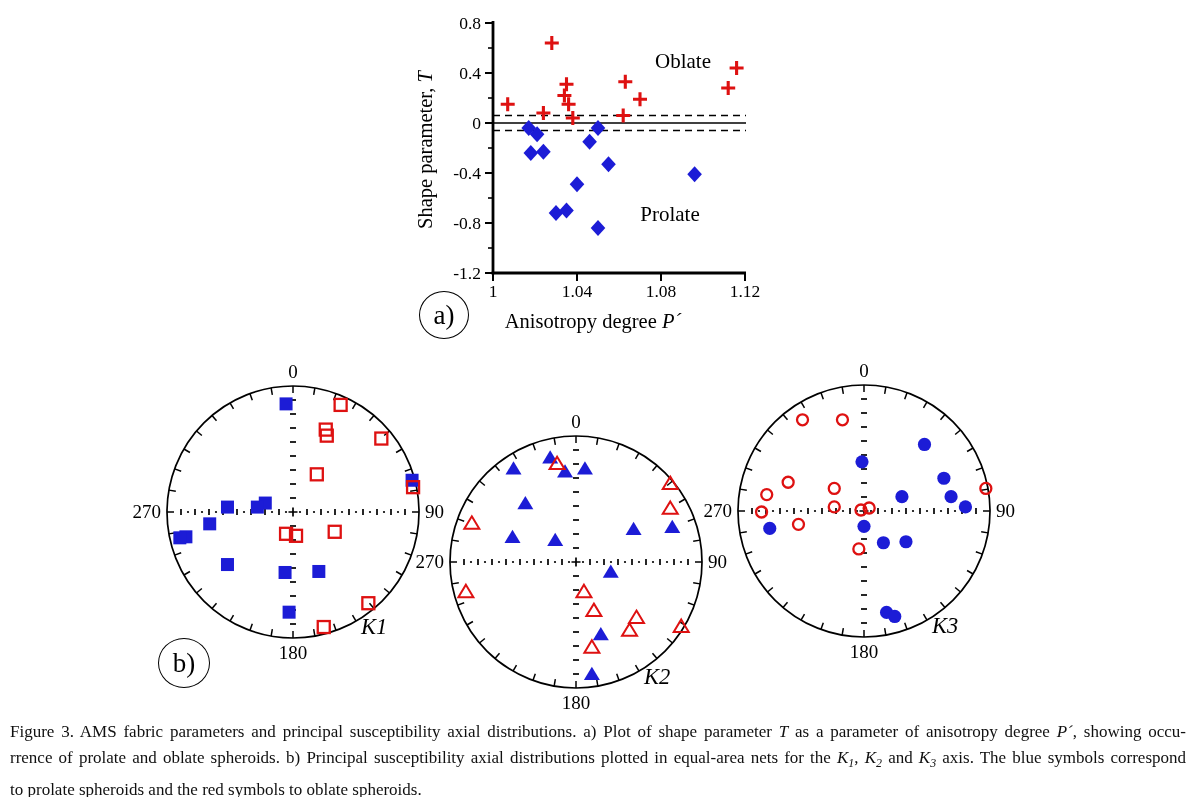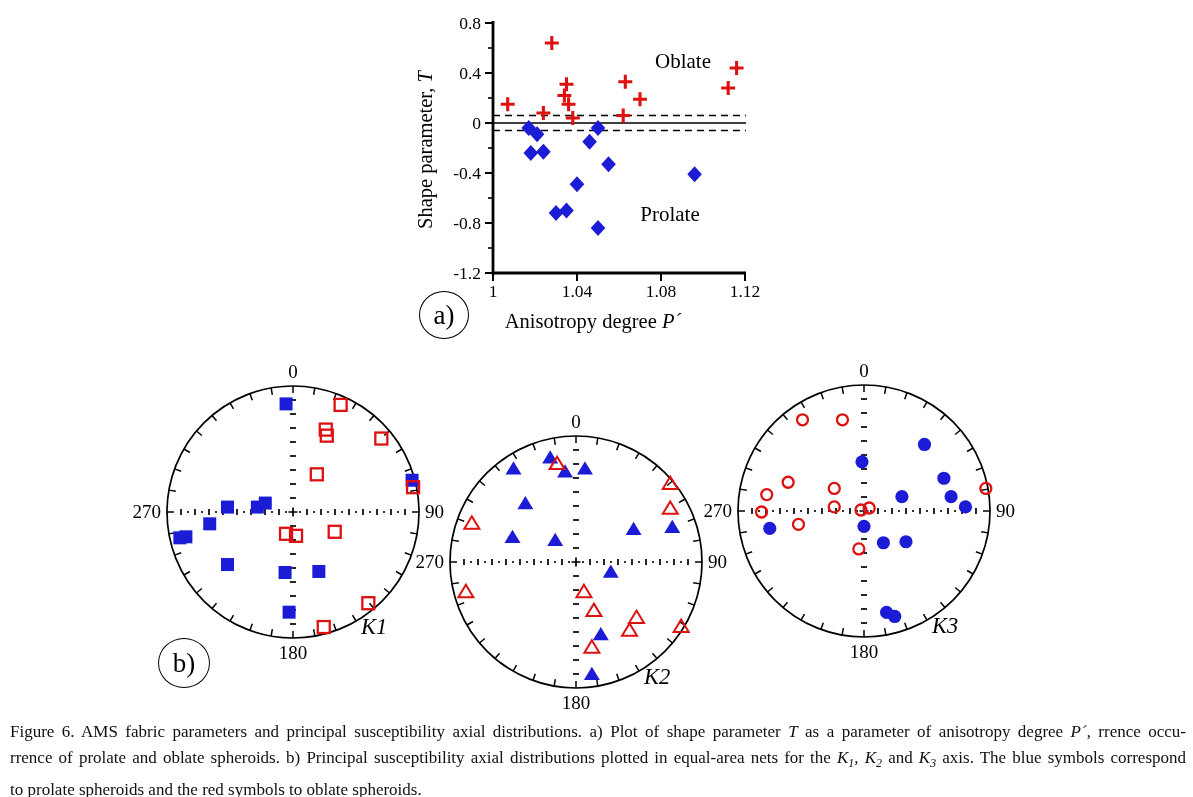--- a/index.html
+++ b/index.html
@@ -439,18 +439,18 @@
       <circle cx="94.48" cy="173.356" r="5.5" fill="none" stroke="#de1111" stroke-width="2.3"></circle>
       <circle cx="154.834" cy="197.926" r="5.5" fill="none" stroke="#de1111" stroke-width="2.3"></circle>
       <circle cx="281.842" cy="137.446" r="5.5" fill="none" stroke="#de1111" stroke-width="2.3"></circle>
     </svg>
 
   <div class="badge" id="badge-b">
     <span>b)</span>
   </div>
 
   <div class="caption">
-    <p class="cap-line just" id="cap-line-0"><span>Figure 6. AMS fabric parameters and principal susceptibility axial distributions. a) Plot of shape parameter </span><span style="font-style: italic;">T</span><span> as a parameter of anisotropy degree </span><span style="font-style: italic;">P´</span><span>, rrence occu-</span></p>
+    <p class="cap-line just" id="cap-line-0"><span>Figure 3. AMS fabric parameters and principal susceptibility axial distributions. a) Plot of shape parameter </span><span style="font-style: italic;">T</span><span> as a parameter of anisotropy degree </span><span style="font-style: italic;">P´</span><span>, showing occu-</span></p>
     <p class="cap-line just" id="cap-line-1"><span>rrence of prolate and oblate spheroids. b) Principal susceptibility axial distributions plotted in equal-area nets for the </span><span style="font-style: italic;">K</span><sub style="font-style: italic;">1</sub><span>, </span><span style="font-style: italic;">K</span><sub style="font-style: italic;">2</sub><span> and </span><span style="font-style: italic;">K</span><sub style="font-style: italic;">3</sub><span> axis. The blue symbols correspond</span></p>
     <p class="cap-line" id="cap-line-2"><span>to prolate spheroids and the red symbols to oblate spheroids.</span></p>
   </div>
 
 </div>
 
 </body></html>

